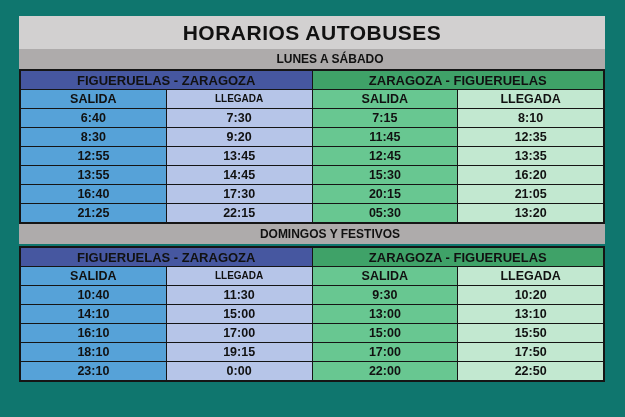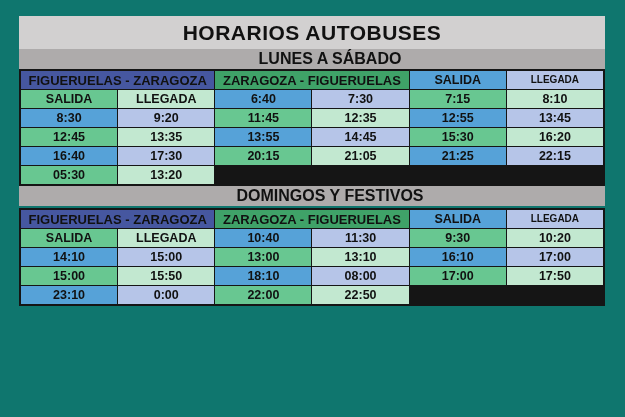--- a/index.html
+++ b/index.html
@@ -8,27 +8,27 @@
     font-family:"Liberation Sans", sans-serif;font-weight:bold;color:#111111;
     overflow:hidden;
   }
   .board{position:absolute;left:19px;top:16px;width:586px;}
   .title-bar{
     height:33px;background:#d2d0d0;display:flex;align-items:center;justify-content:center;
     font-size:21px;letter-spacing:0.5px;
   }
   .banner{
     height:20px;background:#aeabab;display:flex;align-items:center;justify-content:center;
-    font-size:16px;
+    font-size:12px;
     padding-left:36px;
   }
   .banner.mt{margin-bottom:2px;}
   .tbl{
     display:grid;
-    grid-template-columns:1fr 1fr 1fr 1fr 1fr 1fr;
+    grid-template-columns:1fr 1fr 1fr 1fr;
     gap:1px;
     background:#151515;            
     border:2px solid #151515;      
   }
   .cell{
     display:flex;align-items:center;justify-content:center;
     height:18px;font-size:12.5px;line-height:1;
   }
   .route{grid-column:span 2;font-size:13px;}
   .route.blue{background:#4657a0;}
@@ -110,21 +110,21 @@
       <div class="cell c1">15:00</div>
       <div class="cell c2">13:00</div>
       <div class="cell c3">13:10</div>
 
       <div class="cell c0">16:10</div>
       <div class="cell c1">17:00</div>
       <div class="cell c2">15:00</div>
       <div class="cell c3">15:50</div>
 
       <div class="cell c0">18:10</div>
-      <div class="cell c1">08:00</div>
+      <div class="cell c1">19:15</div>
       <div class="cell c2">17:00</div>
       <div class="cell c3">17:50</div>
 
       <div class="cell c0">23:10</div>
       <div class="cell c1">0:00</div>
       <div class="cell c2">22:00</div>
       <div class="cell c3">22:50</div>
     </div>
 
   </div>

